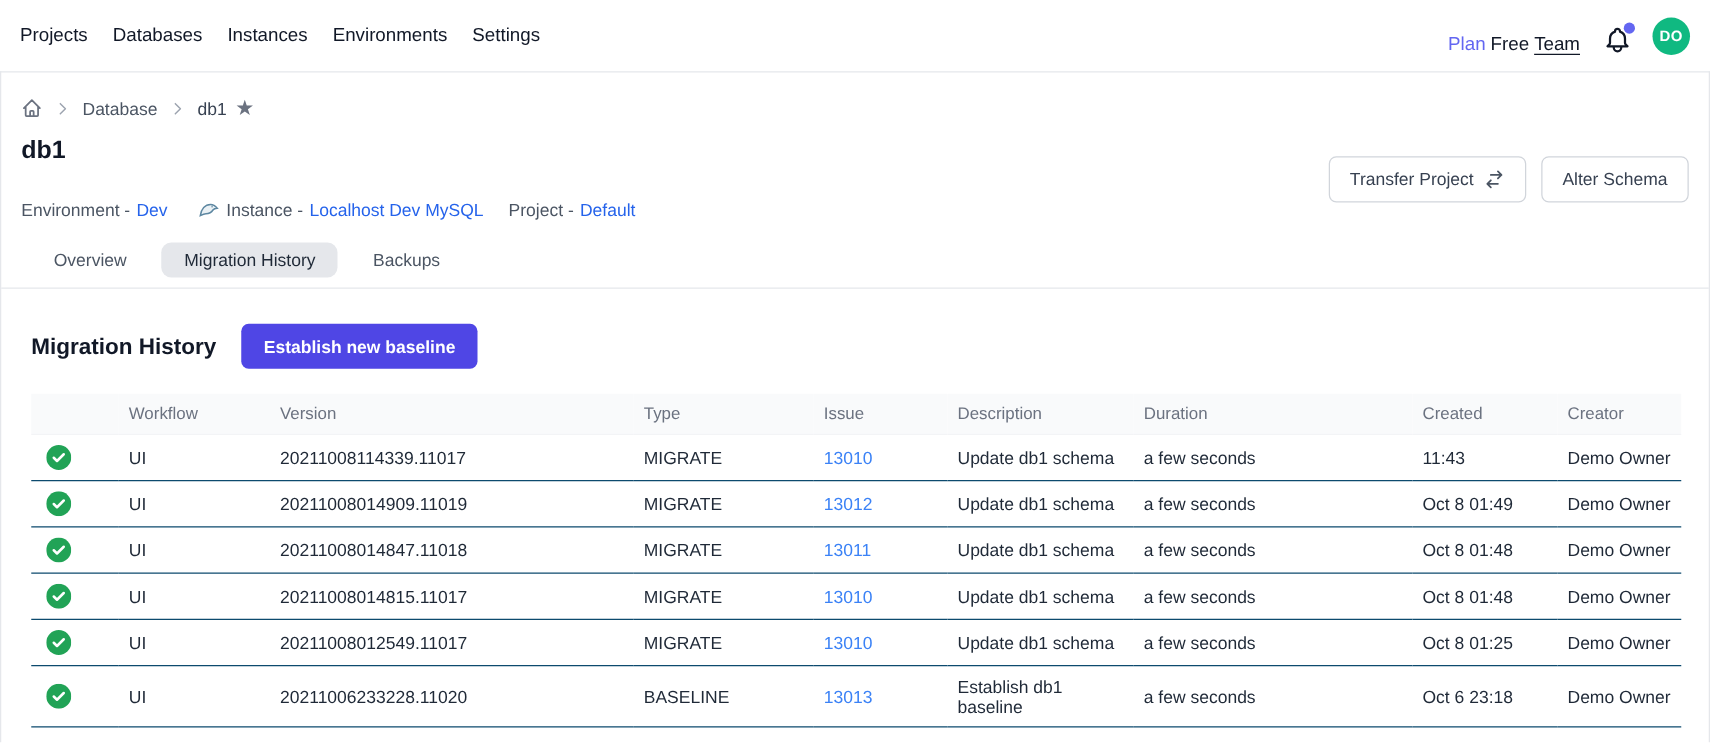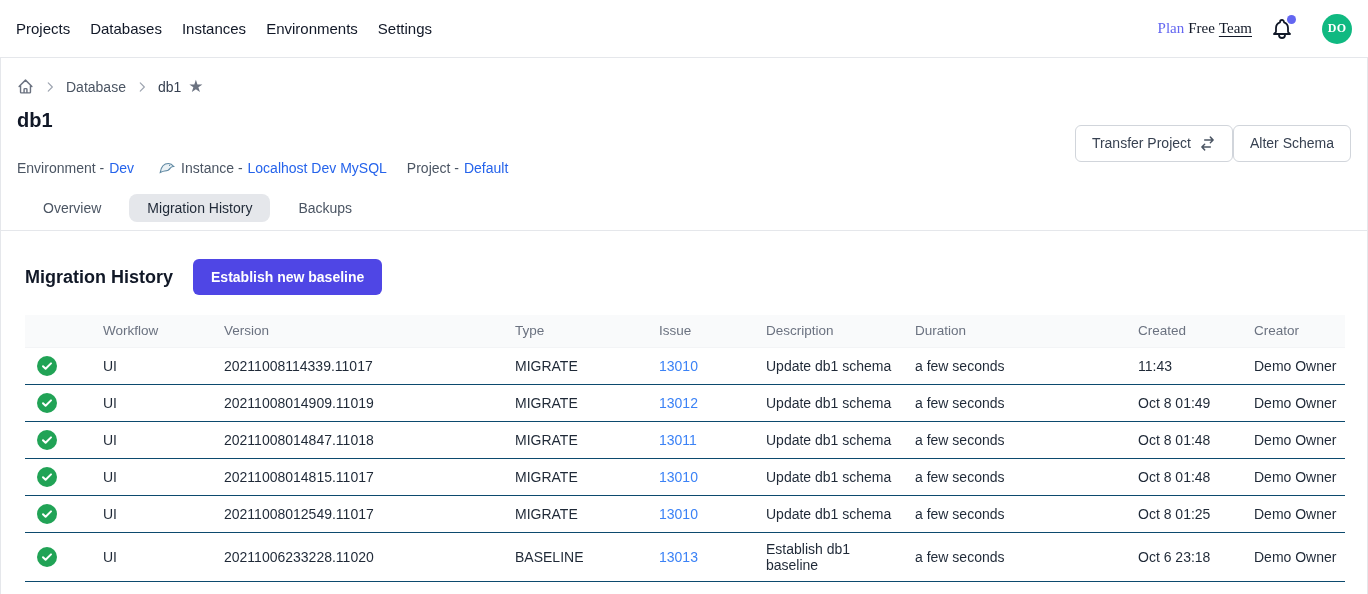--- a/index.html
+++ b/index.html
@@ -2,48 +2,48 @@
 <html><head>
 <meta charset="utf-8">
 <style>
   * { margin:0; padding:0; box-sizing:border-box; }
   html,body { width:1368px; height:594px; background:#fff; font-family:"Liberation Sans", sans-serif; color:#1f2937; overflow:hidden; }
 
   
   .topnav { height:57px; display:flex; align-items:center; justify-content:space-between; padding:0 16px; background:#fff; }
   .nav-left { display:flex; align-items:center; gap:20px; }
   .nav-item { font-size:15px; color:#111827; cursor:pointer; text-decoration:none; }
-  .nav-right { display:flex; align-items:center; gap:4px; font-size:15px;font-family:Liberation Serif, serif; }
+  .nav-right { display:flex; align-items:flex-end; gap:4px; font-size:15px; }
   .lbl-purple { color:#6366f1; }
   .opt { color:#111827; cursor:pointer; }
   .opt.current { text-decoration:underline; text-underline-offset:3px; }
   .role-group { margin-left:16px; display:flex; align-items:center; gap:13px; }
   .bell-wrap { position:relative; margin-left:14px; cursor:pointer; width:24px; height:24px; }
   .bell-wrap svg { width:24px; height:24px; stroke:#111827; }
   .bell-dot { position:absolute; top:-2px; right:-2px; width:9px; height:9px; border-radius:50%; background:#6366f1; }
-  .avatar { margin-left:24px; width:30px; height:30px; border-radius:50%; background:#10b981; color:#fff; font-size:12px; font-weight:bold; display:flex; align-items:center; justify-content:center; cursor:pointer; letter-spacing:.3px; }
+  .avatar { margin-left:12px; width:30px; height:30px; border-radius:50%; background:#10b981; color:#fff; font-size:12px; font-weight:bold; display:flex; align-items:center; justify-content:center; cursor:pointer; letter-spacing:.3px; }
 
   
   .main { height:537px; border:1px solid #e5e7eb; border-bottom:none; background:#fff; }
 
   .top-block { padding:20px 16px 0 16px; }
   .breadcrumb { display:flex; align-items:center; gap:9px; font-size:14px; color:#4b5563;text-align:right; }
   .breadcrumb svg.home { width:17px; height:17px; stroke:#6b7280; cursor:pointer; }
   .breadcrumb svg.chev { width:14px; height:14px; stroke:#9ca3af; }
   .crumb { cursor:pointer; }
   .fav-star { color:#6b7280; font-size:17px; line-height:1; cursor:pointer; margin-left:-2px; }
 
   .header-row { display:flex; align-items:center; justify-content:space-between; margin-top:14px; }
   .page-title { font-size:20px; font-weight:bold; color:#111827; }
   .info-line { margin-top:10px; display:flex; align-items:center; gap:6px; font-size:14px; color:#4b5563; flex-wrap:nowrap; }
   .info-line .grp { display:flex; align-items:center; gap:5px; margin-right:14px;margin-top:17px; }
   .blue-link { color:#2563eb; text-decoration:none; cursor:pointer; }
   .mysql-icon { width:18px; height:18px; margin-left:4px; }
 
-  .header-buttons { display:flex; }
+  .header-buttons { display:flex; gap:12px; }
   .btn-outline { display:flex; align-items:center; gap:8px; background:#fff; border:1px solid #d1d5db; border-radius:6px; padding:0 16px; height:37px; font-size:14px; color:#374151; cursor:pointer; font-family:inherit; }
   .btn-outline svg { width:17px; height:17px; stroke:#4b5563; }
 
   
   .tabs-row { margin-top:17px; padding:0 24px 8px 24px; border-bottom:1px solid #e5e7eb; display:flex; align-items:center; gap:10px; }
   .tab { font-size:14px; color:#4b5563; padding:6px 18px; border-radius:8px; cursor:pointer; }
   .tab.active { background:#e5e7eb; color:#1f2937; }
 
   
   .section { padding:0 24px; }

